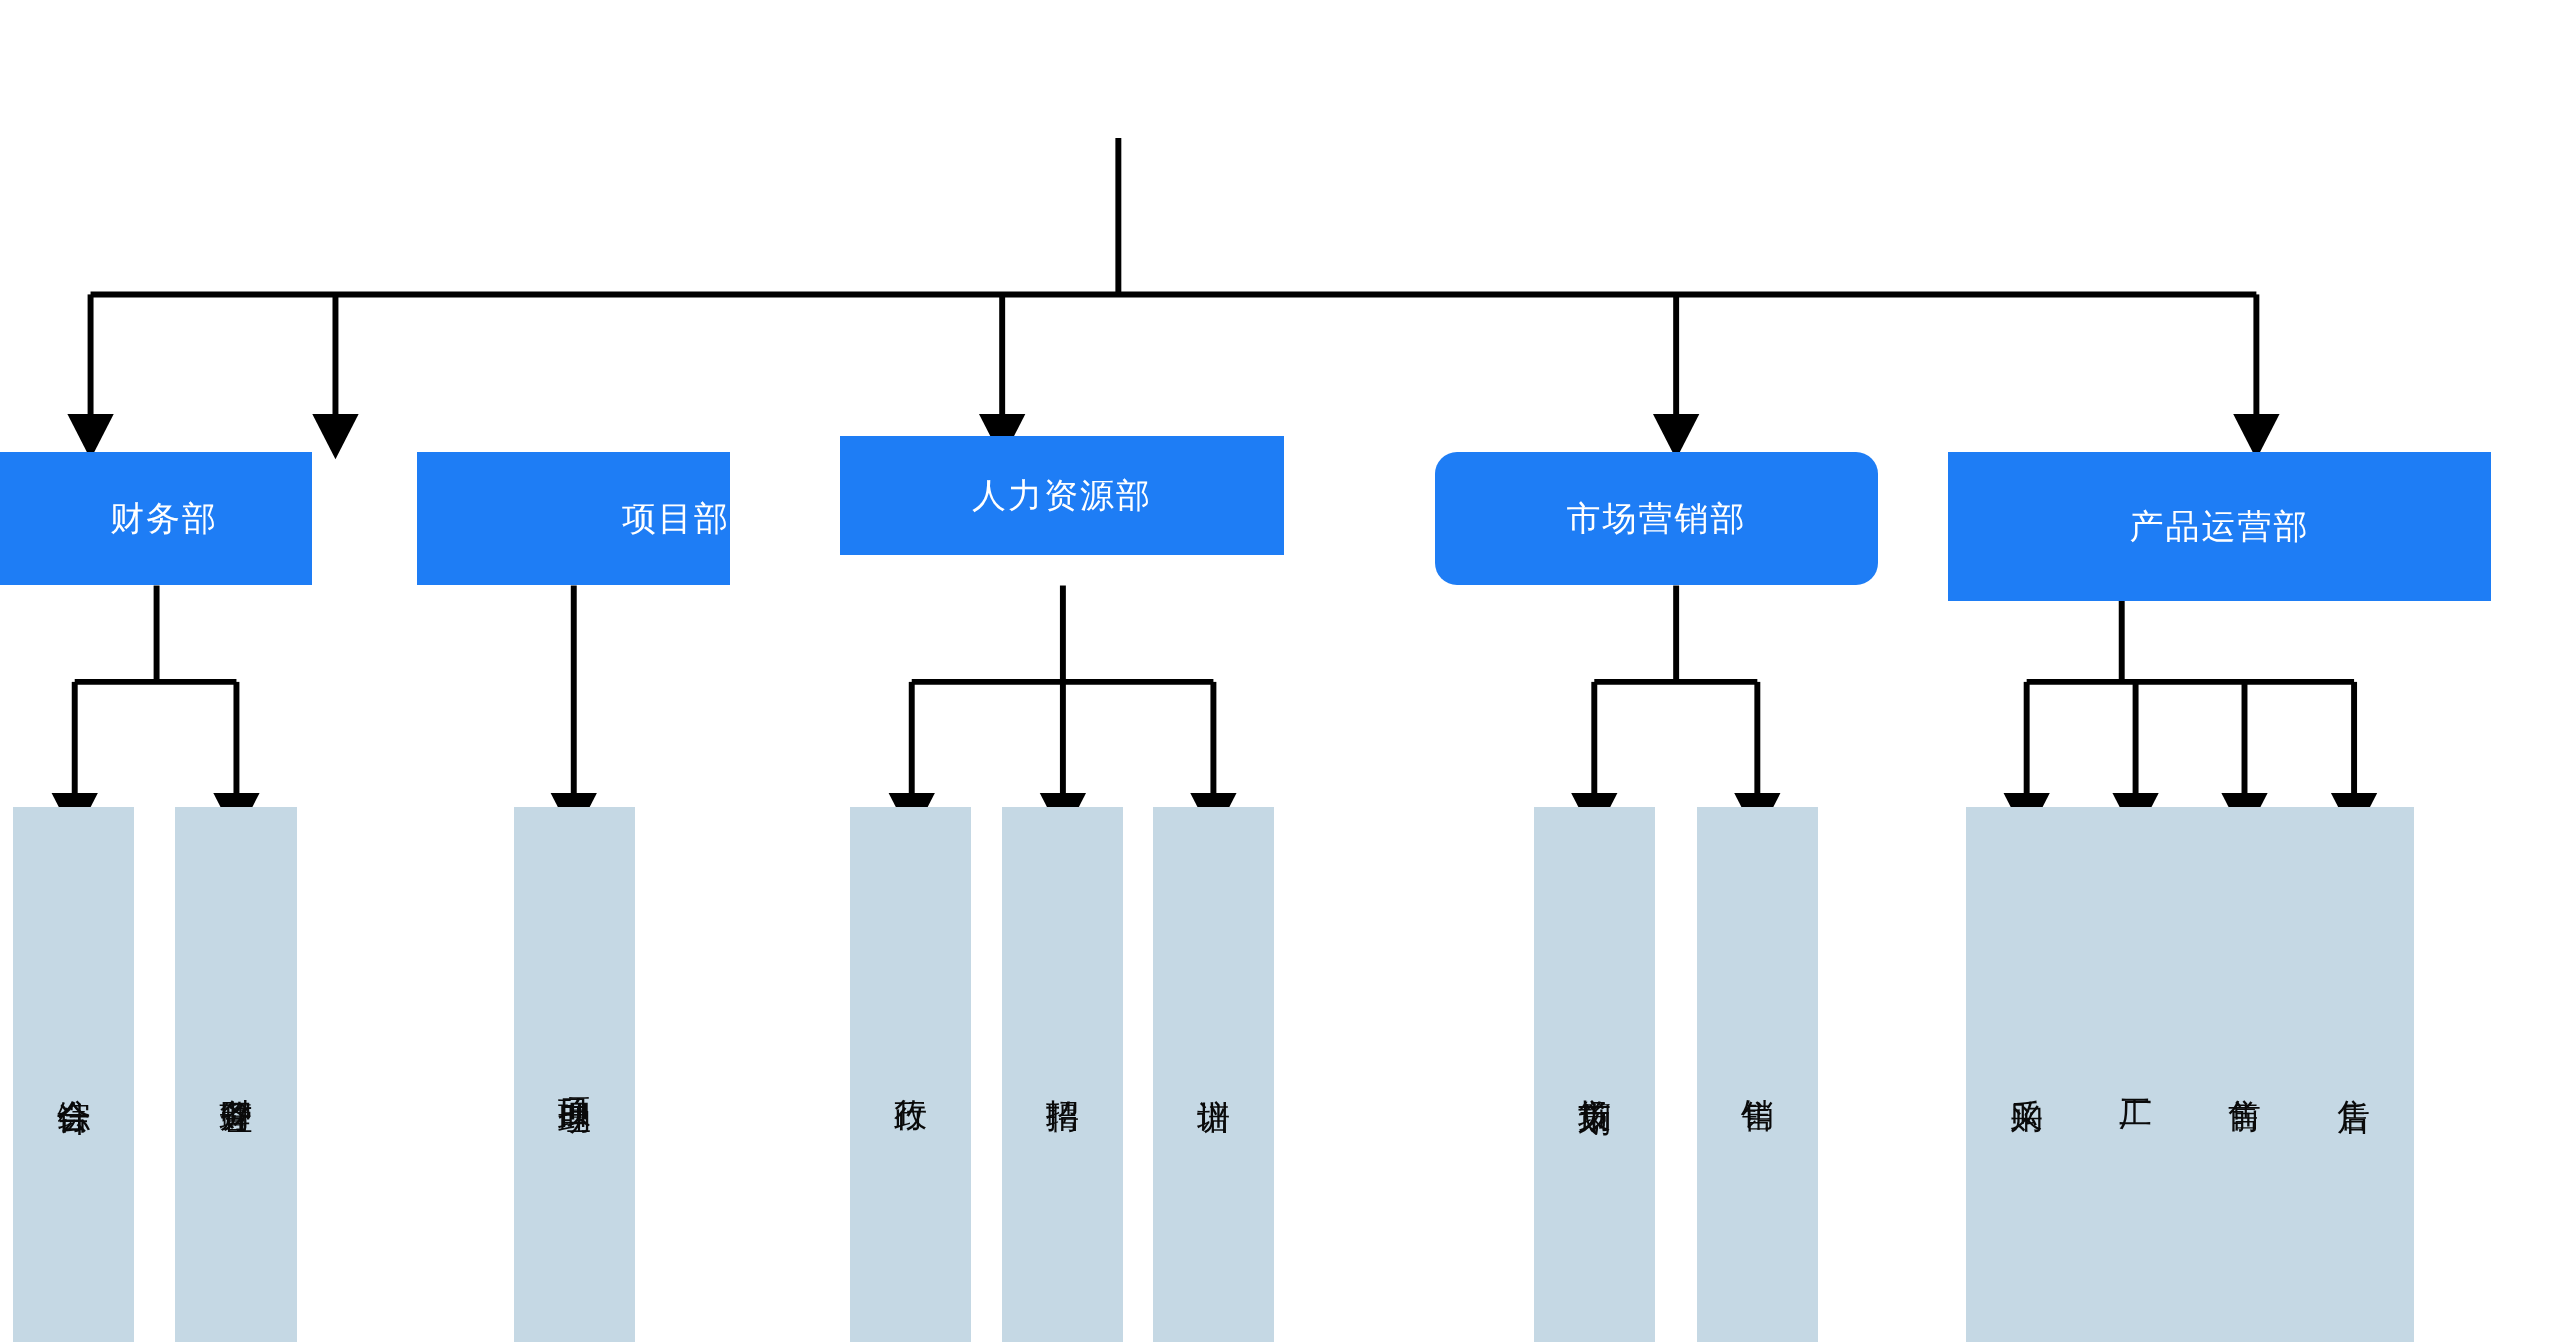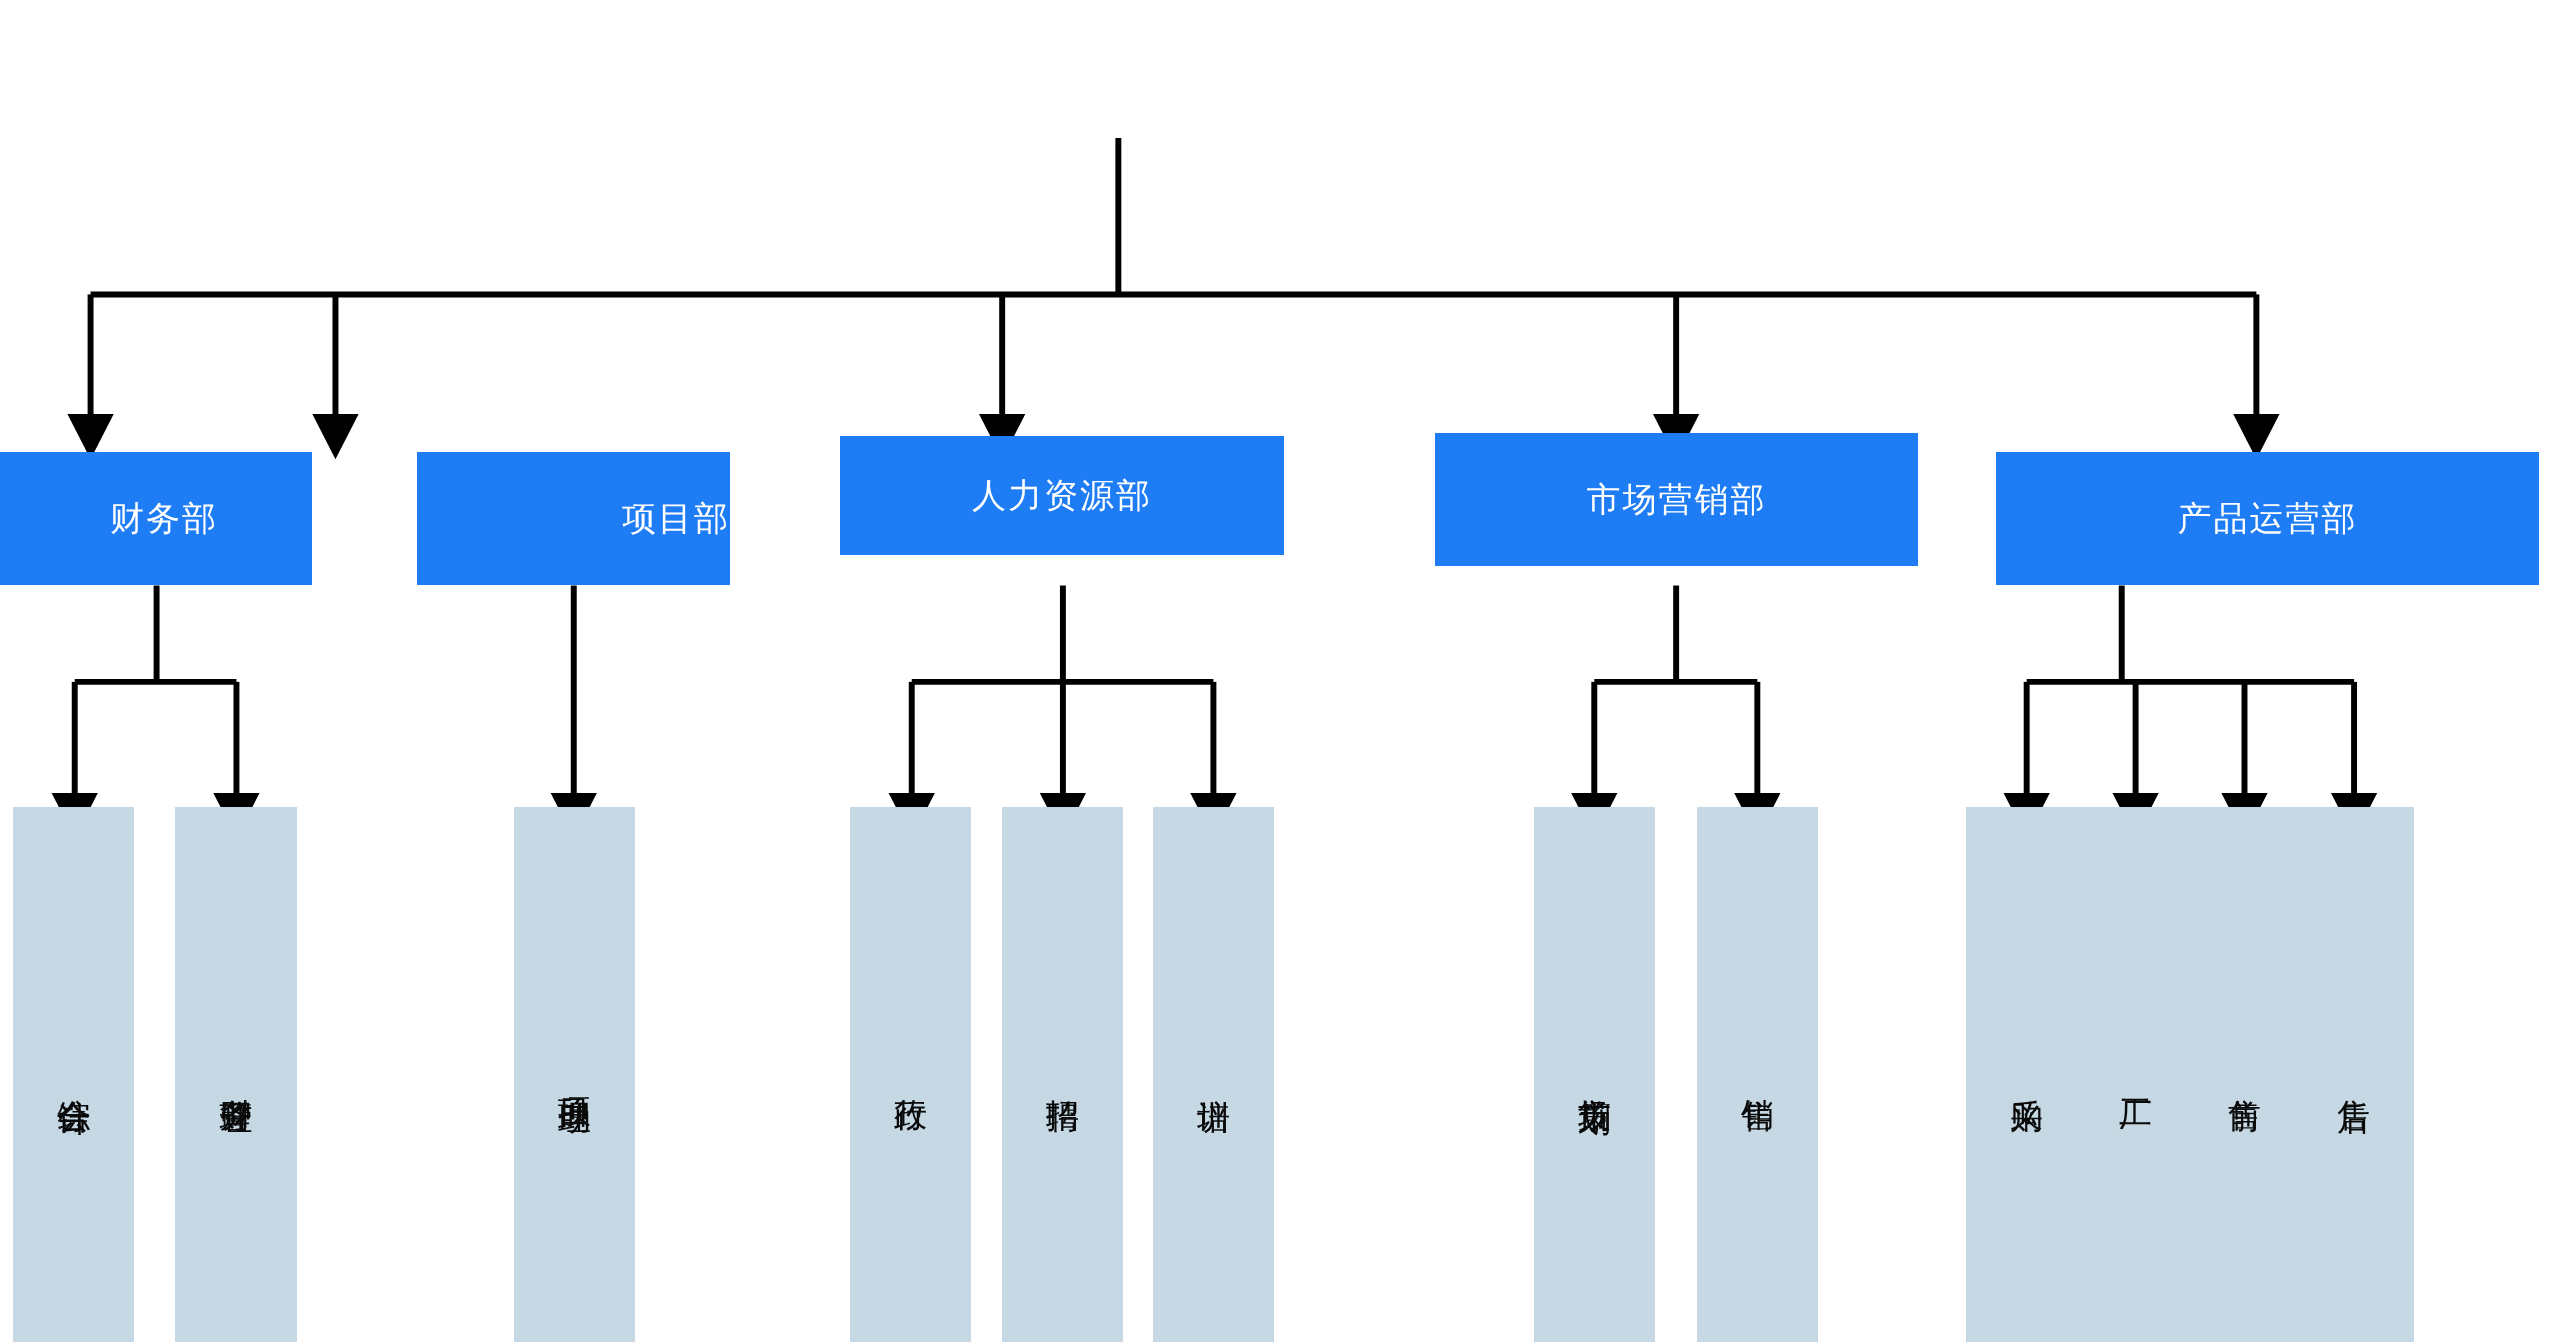--- a/index.html
+++ b/index.html
@@ -113,24 +113,24 @@
 
   <div class="node node-dept" style="left:0px; top:452px; width:312px; height:133px;padding-left:16px;">
     <span>财务部</span>
   </div>
   <div class="node node-dept" style="left:417px; top:452px; width:313px; height:133px;justify-content:flex-end;">
     <span>项目部</span>
   </div>
   <div class="node node-dept" style="left:840px; top:436px; width:444px; height:119px;">
     <span>人力资源部</span>
   </div>
-  <div class="node node-dept" style="left:1435px; top:433px; width:483px; height:133px;">
+  <div class="node node-dept" style="left:1435px; top:452px; width:443px; height:133px;border-radius:22px;">
     <span>市场营销部</span>
   </div>
-  <div class="node node-dept" style="left:1996px; top:452px; width:543px; height:133px;align-items:center;">
+  <div class="node node-dept" style="left:1948px; top:452px; width:543px; height:149px;align-items:center;">
     <span>产品运营部</span>
   </div>
 
   <div class="node node-team" style="left:13.2px; top:807px; width:121px; height:535px;">
     <span class="vlabel">综合会计</span>
   </div>
   <div class="node node-team" style="left:175px; top:807px; width:122px; height:535px;">
     <span class="vlabel">财务管理</span>
   </div>
 

